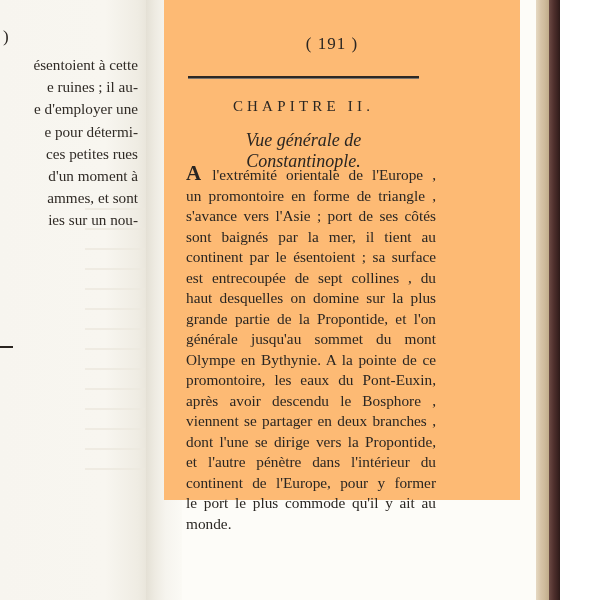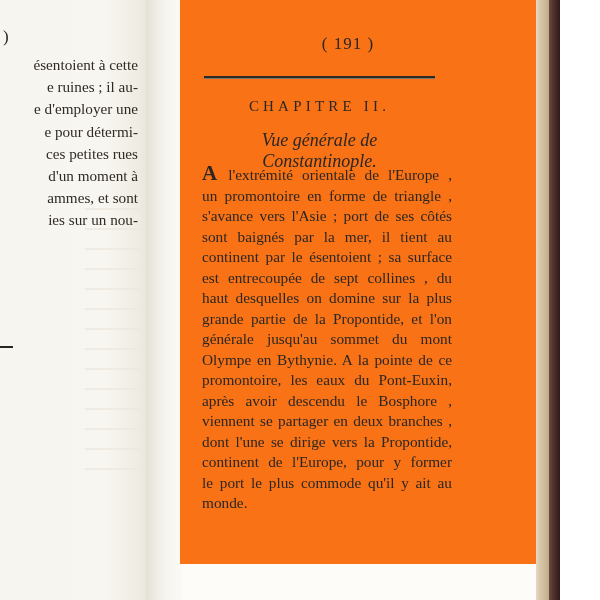--- a/index.html
+++ b/index.html
@@ -33,22 +33,22 @@
     }
 
     
     .gutter {
       position: absolute; left: 146px; top: 0; width: 36px; height: 600px;
       background: linear-gradient(to right, #e4e0d5 0%, #eeebe2 25%, #f6f4ee 55%, #fbfaf5 100%);
     }
 
     
     .right-page {
-      position: absolute; left: 180px; top: 0; width: 356px; height: 564px;
-      background: #f97316;
+      position: absolute; left: 164px; top: 0; width: 356px; height: 500px;
+      background: #fdba74;
     }
     .page-number {
       position: absolute; left: 128px; top: 34px; width: 80px; text-align: center;
       font-family: "Liberation Serif", serif; font-size: 17px; color: #2a2622; letter-spacing: 1px;
     }
     .head-rule {
       position: absolute; left: 24px; top: 76px; width: 231px; height: 3px;
       border-top: 2px solid #2d2925; border-bottom: 1px solid #7a756d;
     }
     .chapter-title {
@@ -133,20 +133,21 @@
     <span class="body-line">continent par le ésentoient ; sa surface</span>
     <span class="body-line">est entrecoupée de sept collines , du</span>
     <span class="body-line">haut desquelles on domine sur la plus</span>
     <span class="body-line">grande partie de la Propontide, et l'on</span>
     <span class="body-line">générale jusqu'au sommet du mont</span>
     <span class="body-line">Olympe en Bythynie. A la pointe de ce</span>
     <span class="body-line">promontoire, les eaux du Pont-Euxin,</span>
     <span class="body-line">après avoir descendu le Bosphore ,</span>
     <span class="body-line">viennent se partager en deux branches ,</span>
     <span class="body-line">dont l'une se dirige vers la Propontide,</span>
+    <span class="body-line">et l'autre pénètre dans l'intérieur du</span>
     <span class="body-line">continent de l'Europe, pour y former</span>
     <span class="body-line">le port le plus commode qu'il y ait au</span>
     <span class="body-line last">monde.</span>
   </div>
 </div>
 
 <div class="page-edge"></div>
 <div class="cover-edge"></div>
 <div class="backdrop"></div>
 

